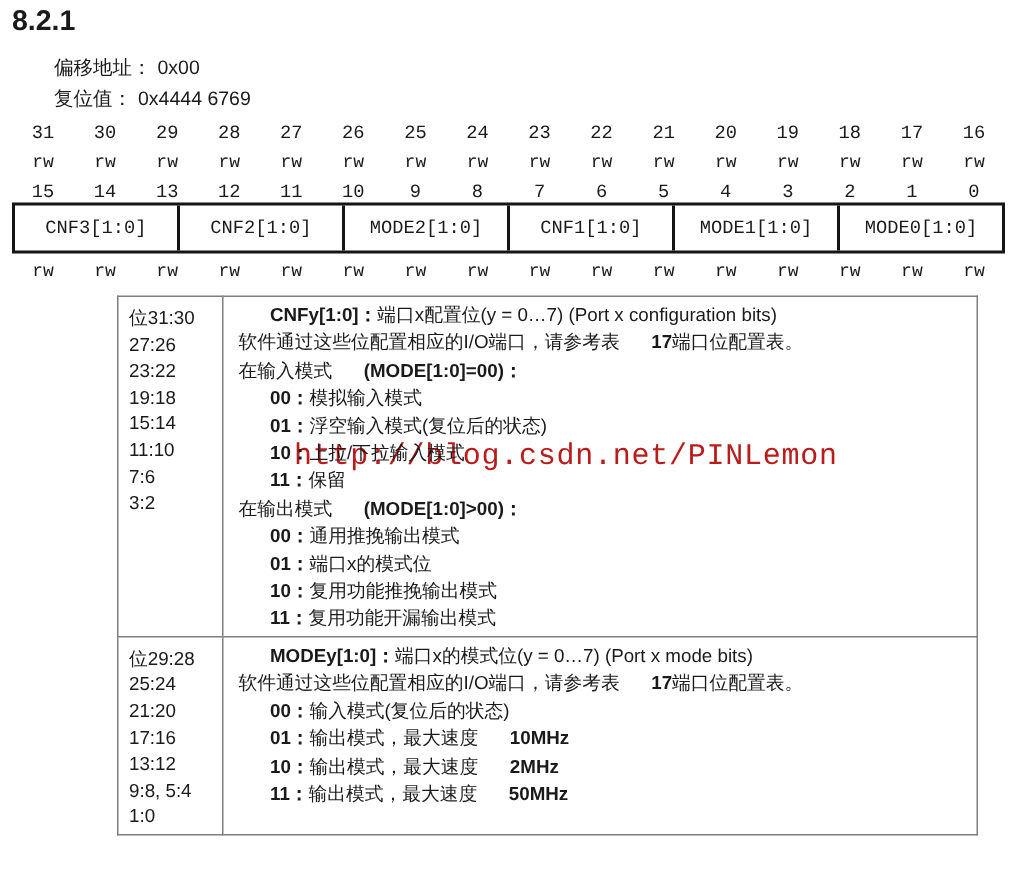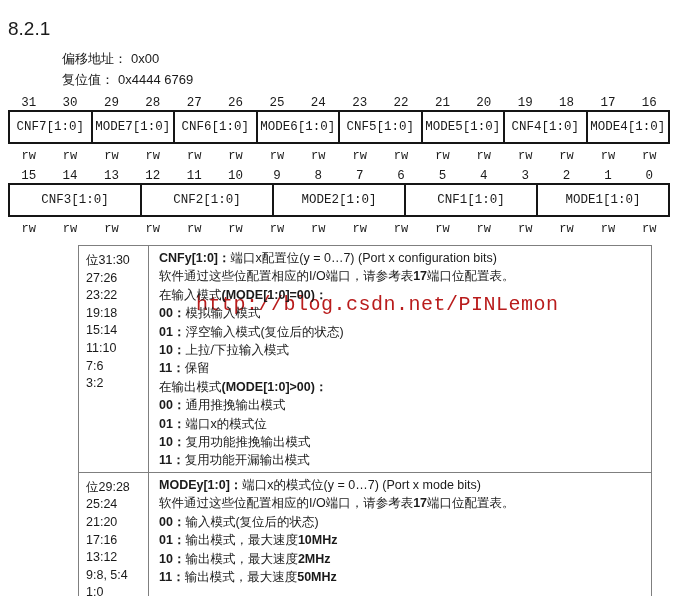--- a/index.html
+++ b/index.html
@@ -7,26 +7,26 @@
   .page {
     position:relative;
     width:679px; height:596px;
     background:#ffffff;
     color:#1a1a1a;
     font-family:"Liberation Sans", sans-serif;
     overflow:hidden;
   }
   
   .title-row {
-    padding:18px 0 0 8px;
-    font-size:19px; font-weight:normal;
+    padding:4px 0 0 8px;
+    font-size:19px; font-weight:bold;
     display:flex;
   }
   .section-number { width:48px; flex:0 0 48px; }
-  .meta-block { margin:8px 0 0 62px; font-size:13px; }
+  .meta-block { margin:8px 0 0 36px; font-size:13px; }
   .meta-line { line-height:21px; display:flex; }
   .meta-line .val { margin-left:4px; }
   
   .reg-table { margin:5px 0 0 8px; width:662px; }
   .bits-row {
     display:flex; height:15px; align-items:center;
     font-family:"Liberation Mono", monospace; font-size:12.5px;
   }
   .bits-row span { flex:1; text-align:center; }
   .fields-row {
@@ -57,21 +57,21 @@
     background:transparent;
   }
   .desc-table td {
     border:1px solid #7f7f7f;
     vertical-align:top;
     background:transparent;
   }
   td.bits-col { width:70px; padding:6px 2px 2px 7px; line-height:17.6px; white-space:nowrap; }
   td.desc-col { padding:3px 6px 2px 10px; line-height:18.4px; }
   .desc-line { white-space:nowrap; }
-  .seg-b { font-weight:bold; }
+  .seg-b { font-weight:bold;margin-left:21px; }
   
   .watermark {
     position:absolute; left:196px; top:293px;
     font-family:"Liberation Mono", monospace;
     font-size:20px; letter-spacing:0.5px;
     color:#d6d6d6; z-index:0;
     white-space:nowrap;
   }
 </style>
 </head>
@@ -109,30 +109,20 @@
           <span>24</span>
           <span>23</span>
           <span>22</span>
           <span>21</span>
           <span>20</span>
           <span>19</span>
           <span>18</span>
           <span>17</span>
           <span>16</span>
         </div>
-      <div class="fields-row">
-          <div class="field-cell">CNF7[1:0]</div>
-          <div class="field-cell">MODE7[1:0]</div>
-          <div class="field-cell">CNF6[1:0]</div>
-          <div class="field-cell">MODE6[1:0]</div>
-          <div class="field-cell">CNF5[1:0]</div>
-          <div class="field-cell">MODE5[1:0]</div>
-          <div class="field-cell">CNF4[1:0]</div>
-          <div class="field-cell">MODE4[1:0]</div>
-        </div>
       <div class="rw-row">
           <span>rw</span>
           <span>rw</span>
           <span>rw</span>
           <span>rw</span>
           <span>rw</span>
           <span>rw</span>
           <span>rw</span>
           <span>rw</span>
           <span>rw</span>
@@ -164,20 +154,21 @@
           <span>2</span>
           <span>1</span>
           <span>0</span>
         </div>
       <div class="fields-row">
           <div class="field-cell">CNF3[1:0]</div>
           <div class="field-cell">CNF2[1:0]</div>
           <div class="field-cell">MODE2[1:0]</div>
           <div class="field-cell">CNF1[1:0]</div>
           <div class="field-cell">MODE1[1:0]</div>
+          <div class="field-cell">MODE0[1:0]</div>
         </div>
       <div class="rw-row">
           <span>rw</span>
           <span>rw</span>
           <span>rw</span>
           <span>rw</span>
           <span>rw</span>
           <span>rw</span>
           <span>rw</span>
           <span>rw</span>

